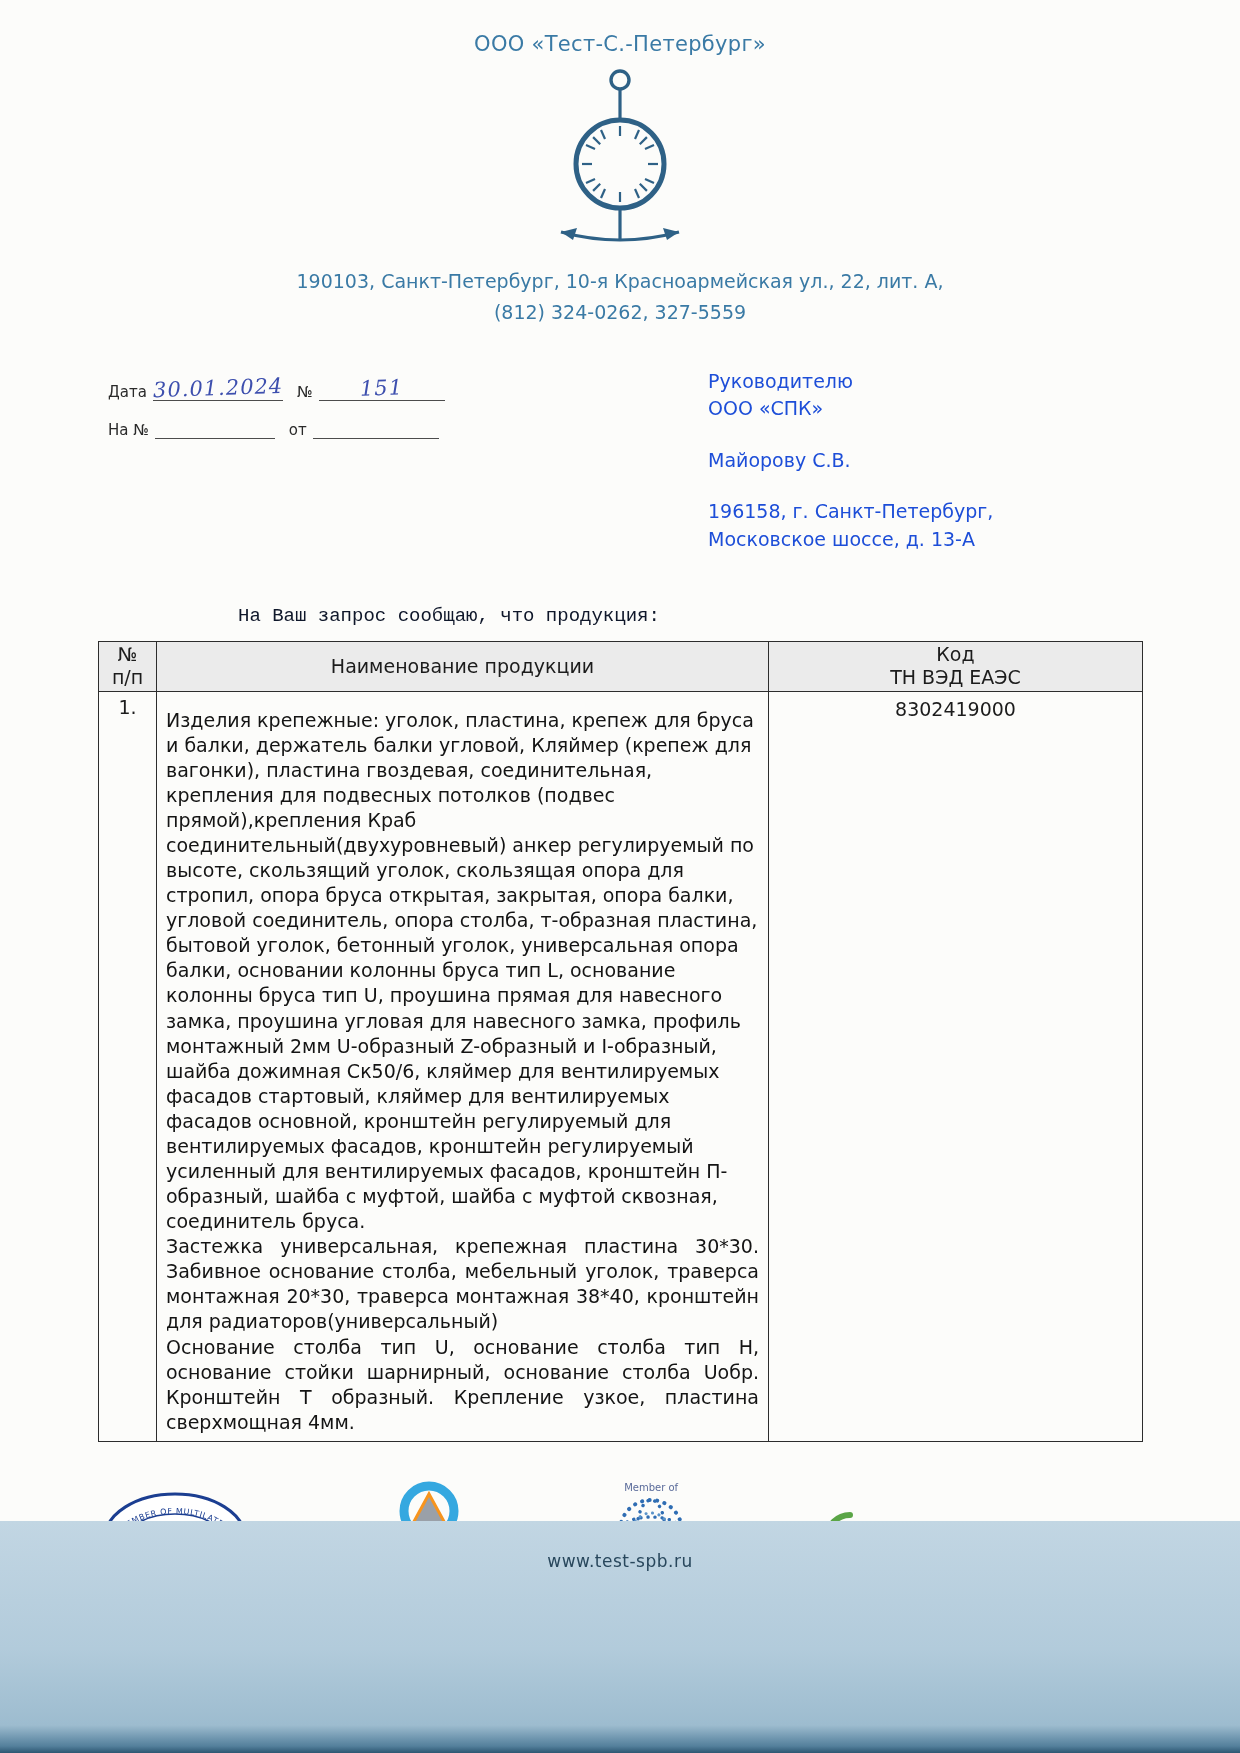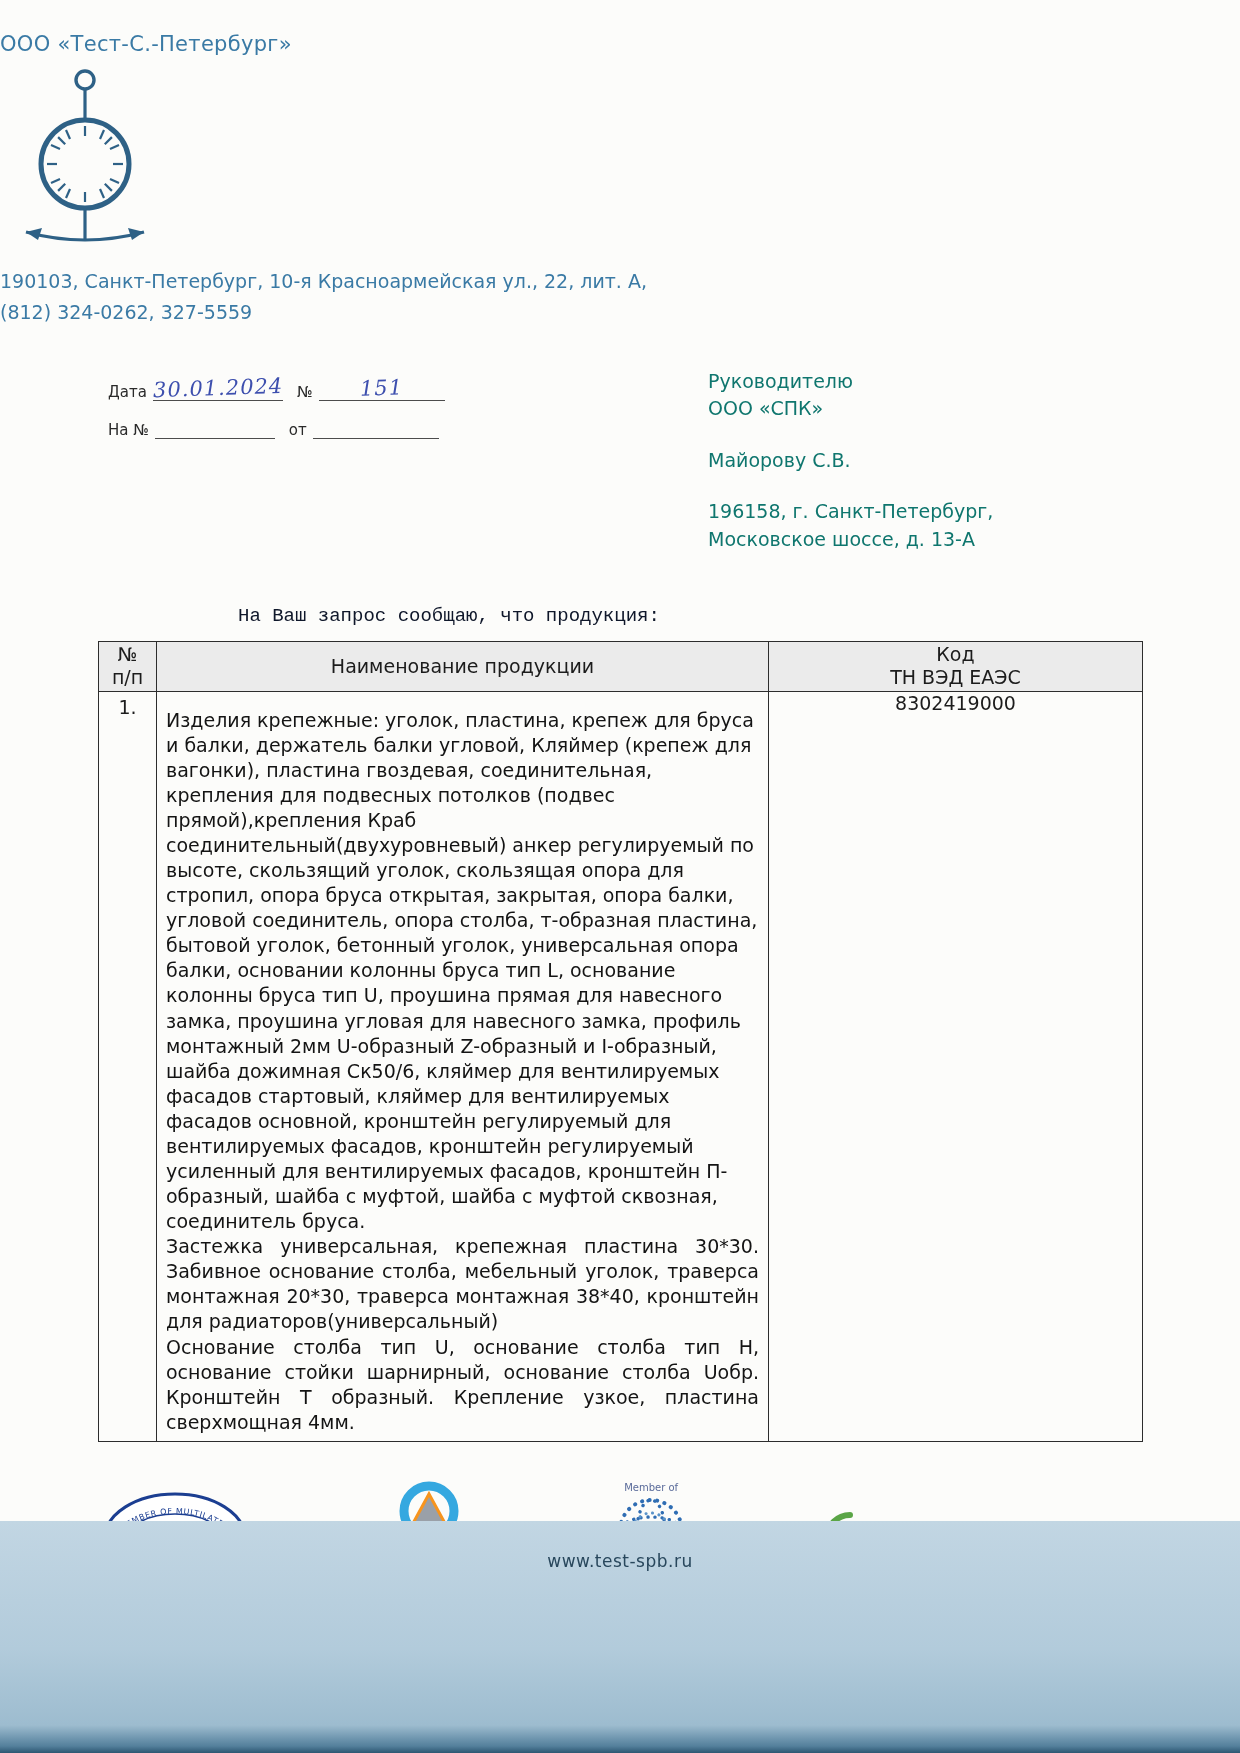--- a/index.html
+++ b/index.html
@@ -8,50 +8,50 @@
     position: relative;
     width: 1240px;
     height: 1753px;
     margin: 0 auto;
     background: #fcfcfa;
     overflow: hidden;
     font-family: "DejaVu Sans", "Liberation Sans", sans-serif;
     color: #1c1c1c;
   }
   
-  .letterhead { padding-top: 32px; }
+  .letterhead { text-align: center; padding-top: 32px; }
   .company { font-size: 21px; color: #3a7aa5; letter-spacing: 0.3px; }
   .logo-wrap { margin: 8px auto 2px auto; }
   .addr { font-size: 19px; color: #3a7aa5; line-height: 1.62; }
   
   .meta { display: flex; justify-content: space-between; margin: 40px 100px 0 108px; }
   .meta-left { font-size: 15px; color: #2a2a2a; padding-top: 8px; }
   .field-line { margin-bottom: 20px; white-space: nowrap; }
   .lbl { margin-right: 6px; }
   .fill { display: inline-block; border-bottom: 1.5px solid #4c4c4c; text-align: center; vertical-align: bottom; margin-right: 14px; }
   .w120 { min-width: 120px; }
   .w130 { min-width: 126px; }
   .blank { height: 17px; }
   .hand { font-family: "DejaVu Serif", "Liberation Serif", serif; font-style: italic; font-size: 21px; color: #3d4fae; letter-spacing: 1px; }
   .hand-inner { display:inline-block; transform: rotate(-2deg); }
-  .recipient { width: 340px; margin-right: 92px; font-size: 19px; line-height: 1.45; color: #0f766e; }
+  .recipient { width: 340px; margin-right: 92px; font-size: 19px; line-height: 1.45; color: #1d4ed8; }
   .recipient .gap { height: 24px; }
   
   .intro { margin: 52px 0 0 238px; font-size: 19px; color: #0f172a; font-family: Liberation Mono, monospace; }
   table.products { border-collapse: collapse; margin: 14px 98px 0 98px; width: 1044px; table-layout: fixed; }
   .products th, .products td { border: 1.6px solid #2d2d2d; }
   .c-num { width: 58px; }
   .c-name { width: 612px; }
   .c-code { width: 374px; }
   .products th { font-weight: normal; font-size: 19px; background: #ebebeb; padding: 1px 2px; line-height: 1.22; vertical-align: middle; }
   .td-num { vertical-align: top; text-align: center; font-size: 19px; padding-top: 4px; }
   .td-name { vertical-align: top; padding: 16px 9px 6px 9px; }
   .td-name p { font-size: 19px; line-height: 1.32; color: #141414; }
   .td-name p.just { text-align: justify; }
-  .td-code { vertical-align: top; text-align: center; font-size: 19px; }
+  .td-code { vertical-align: top; text-align: center; font-size: 19px; padding-top: 6px; }
   
   .certs { display: flex; justify-content: space-between; align-items: center; margin: 36px 104px 0 100px; height: 120px; }
   .cert { display: flex; flex-direction: column; align-items: center; }
   .nabcb-label { background: #123a7c; color: #ffffff; font-weight: bold; font-size: 14px; letter-spacing: 2px; padding: 2px 10px; margin-top: 2px; }
   .nabcb-codes { font-size: 8px; color: #8a8a8a; line-height: 1.35; margin-top: 3px; text-align: center; letter-spacing: 1px; }
   .memberof { font-size: 10px; color: #5a6b9a; margin-bottom: 2px; text-align: center; }
   .iqnet-label { font-size: 20px; font-weight: bold; color: #1b3e91; letter-spacing: 3px; margin-top: 2px; }
   .fssc { flex-direction: row; align-items: center; gap: 10px; }
   .fssc-word { font-size: 38px; font-weight: bold; color: #2d5f3a; letter-spacing: 1px; }
   .fssc-num { font-size: 38px; color: #9aa0a6; letter-spacing: 1px; }

